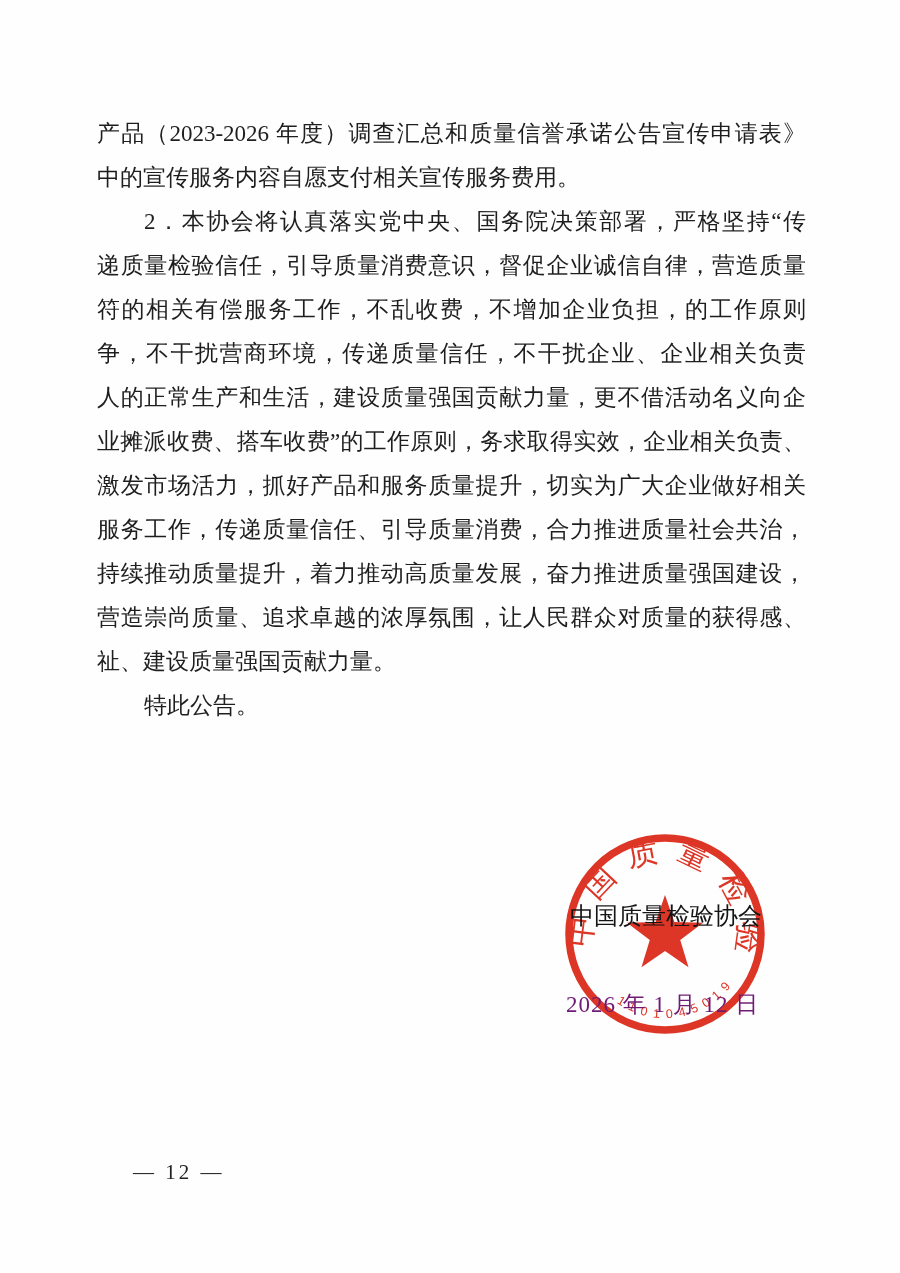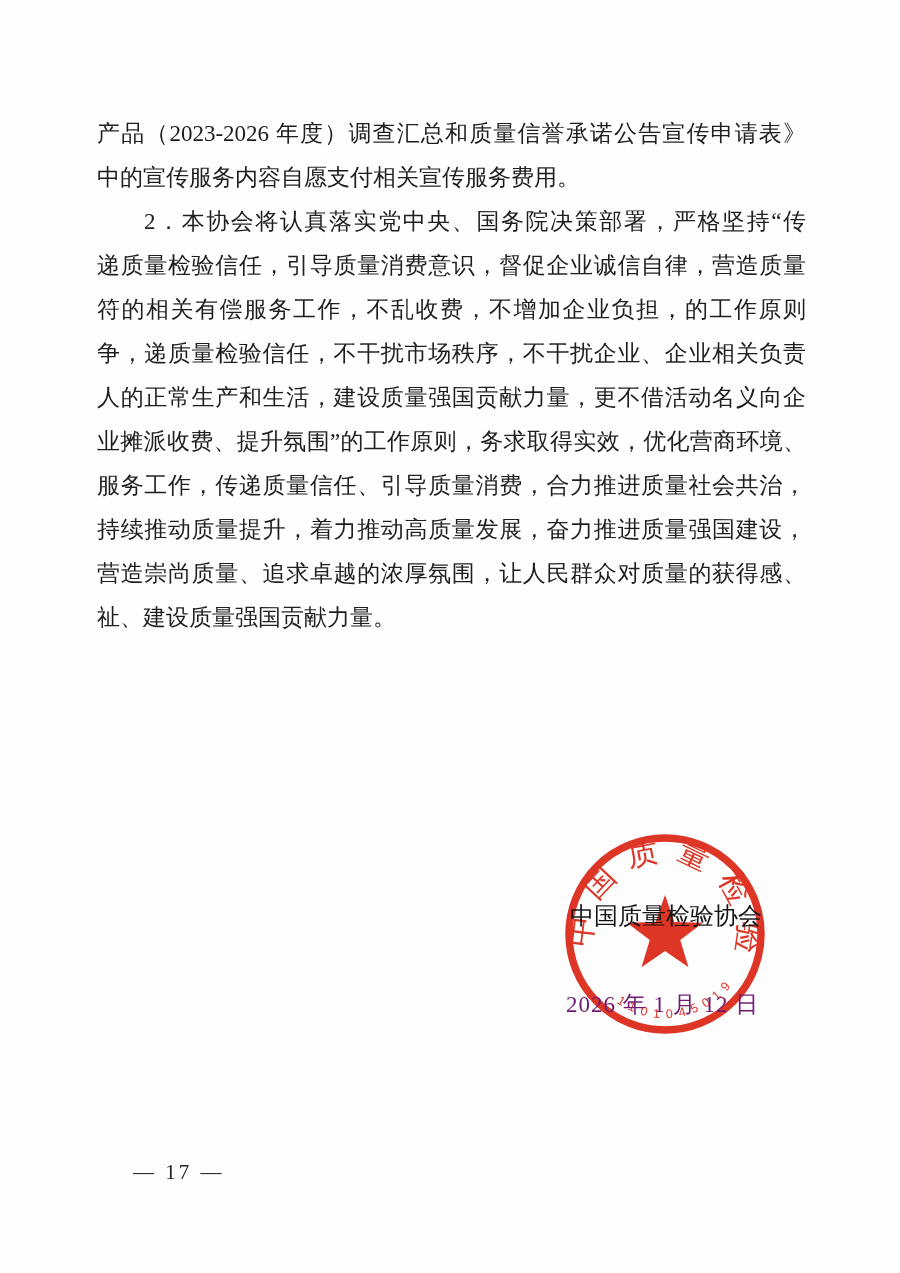--- a/index.html
+++ b/index.html
@@ -75,27 +75,29 @@
 <body>
 
 <div class="page">
 
   <div class="body-text">
       <div class="line">产品（2023-2026 年度）调查汇总和质量信誉承诺公告宣传申请表》</div>
       <div class="line short">中的宣传服务内容自愿支付相关宣传服务费用。</div>
       <div class="line indent">2．本协会将认真落实党中央、国务院决策部署，严格坚持“传</div>
       <div class="line">递质量检验信任，引导质量消费意识，督促企业诚信自律，营造质量</div>
       <div class="line">符的相关有偿服务工作，不乱收费，不增加企业负担，的工作原则</div>
-      <div class="line">争，递质量检验信任，不干扰市场秩序，不干扰企业、企业相关负责</div>
+      <div class="line">争，不干扰营商环境，传递质量信任，不干扰企业、企业相关负责</div>
       <div class="line">人的正常生产和生活，建设质量强国贡献力量，更不借活动名义向企</div>
-      <div class="line">业摊派收费、提升氛围”的工作原则，务求取得实效，优化营商环境、</div>
+      <div class="line">业摊派收费、搭车收费”的工作原则，务求取得实效，企业相关负责、</div>
+      <div class="line">激发市场活力，抓好产品和服务质量提升，切实为广大企业做好相关</div>
       <div class="line">服务工作，传递质量信任、引导质量消费，合力推进质量社会共治，</div>
       <div class="line">持续推动质量提升，着力推动高质量发展，奋力推进质量强国建设，</div>
       <div class="line">营造崇尚质量、追求卓越的浓厚氛围，让人民群众对质量的获得感、</div>
       <div class="line short">祉、建设质量强国贡献力量。</div>
+      <div class="line indent short">特此公告。</div>
     </div>
 
   <div class="stamp">
     <svg viewBox="0 0 208 208">
       <circle cx="104" cy="104" r="96" fill="none" stroke="#dd3526" stroke-width="7.5"></circle>
       <defs>
         <path id="ringTextPath" d="M 37.9 134.9 A 73 73 0 1 1 170.1 134.9" fill="none"></path>
         <path id="codePath" d="M 36.9 154.6 A 84 84 0 0 0 171.1 154.6" fill="none"></path>
       </defs>
       <text font-size="31" fill="#dd3526" letter-spacing="15" font-family="Liberation Serif, DejaVu Serif, serif">
@@ -105,15 +107,15 @@
       <text font-size="12.5" fill="#dd3526" letter-spacing="6.5" font-family="Liberation Sans, DejaVu Sans, sans-serif">
         <textPath href="#codePath" startOffset="26">1101045019</textPath>
       </text>
     </svg>
   </div>
 
   <div class="org-name">中国质量检验协会</div>
 
   <div class="sig-date">2026 年 1 月 12 日</div>
 
-  <div class="page-number">— 17 —</div>
+  <div class="page-number">— 12 —</div>
 
 </div>
 
 </body></html>

